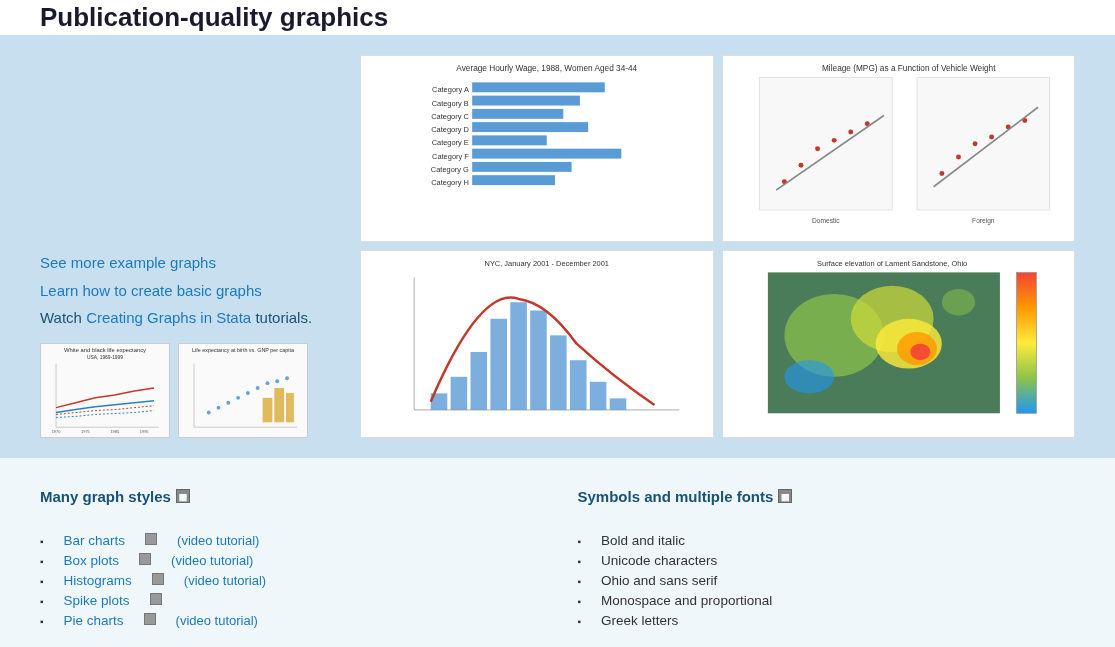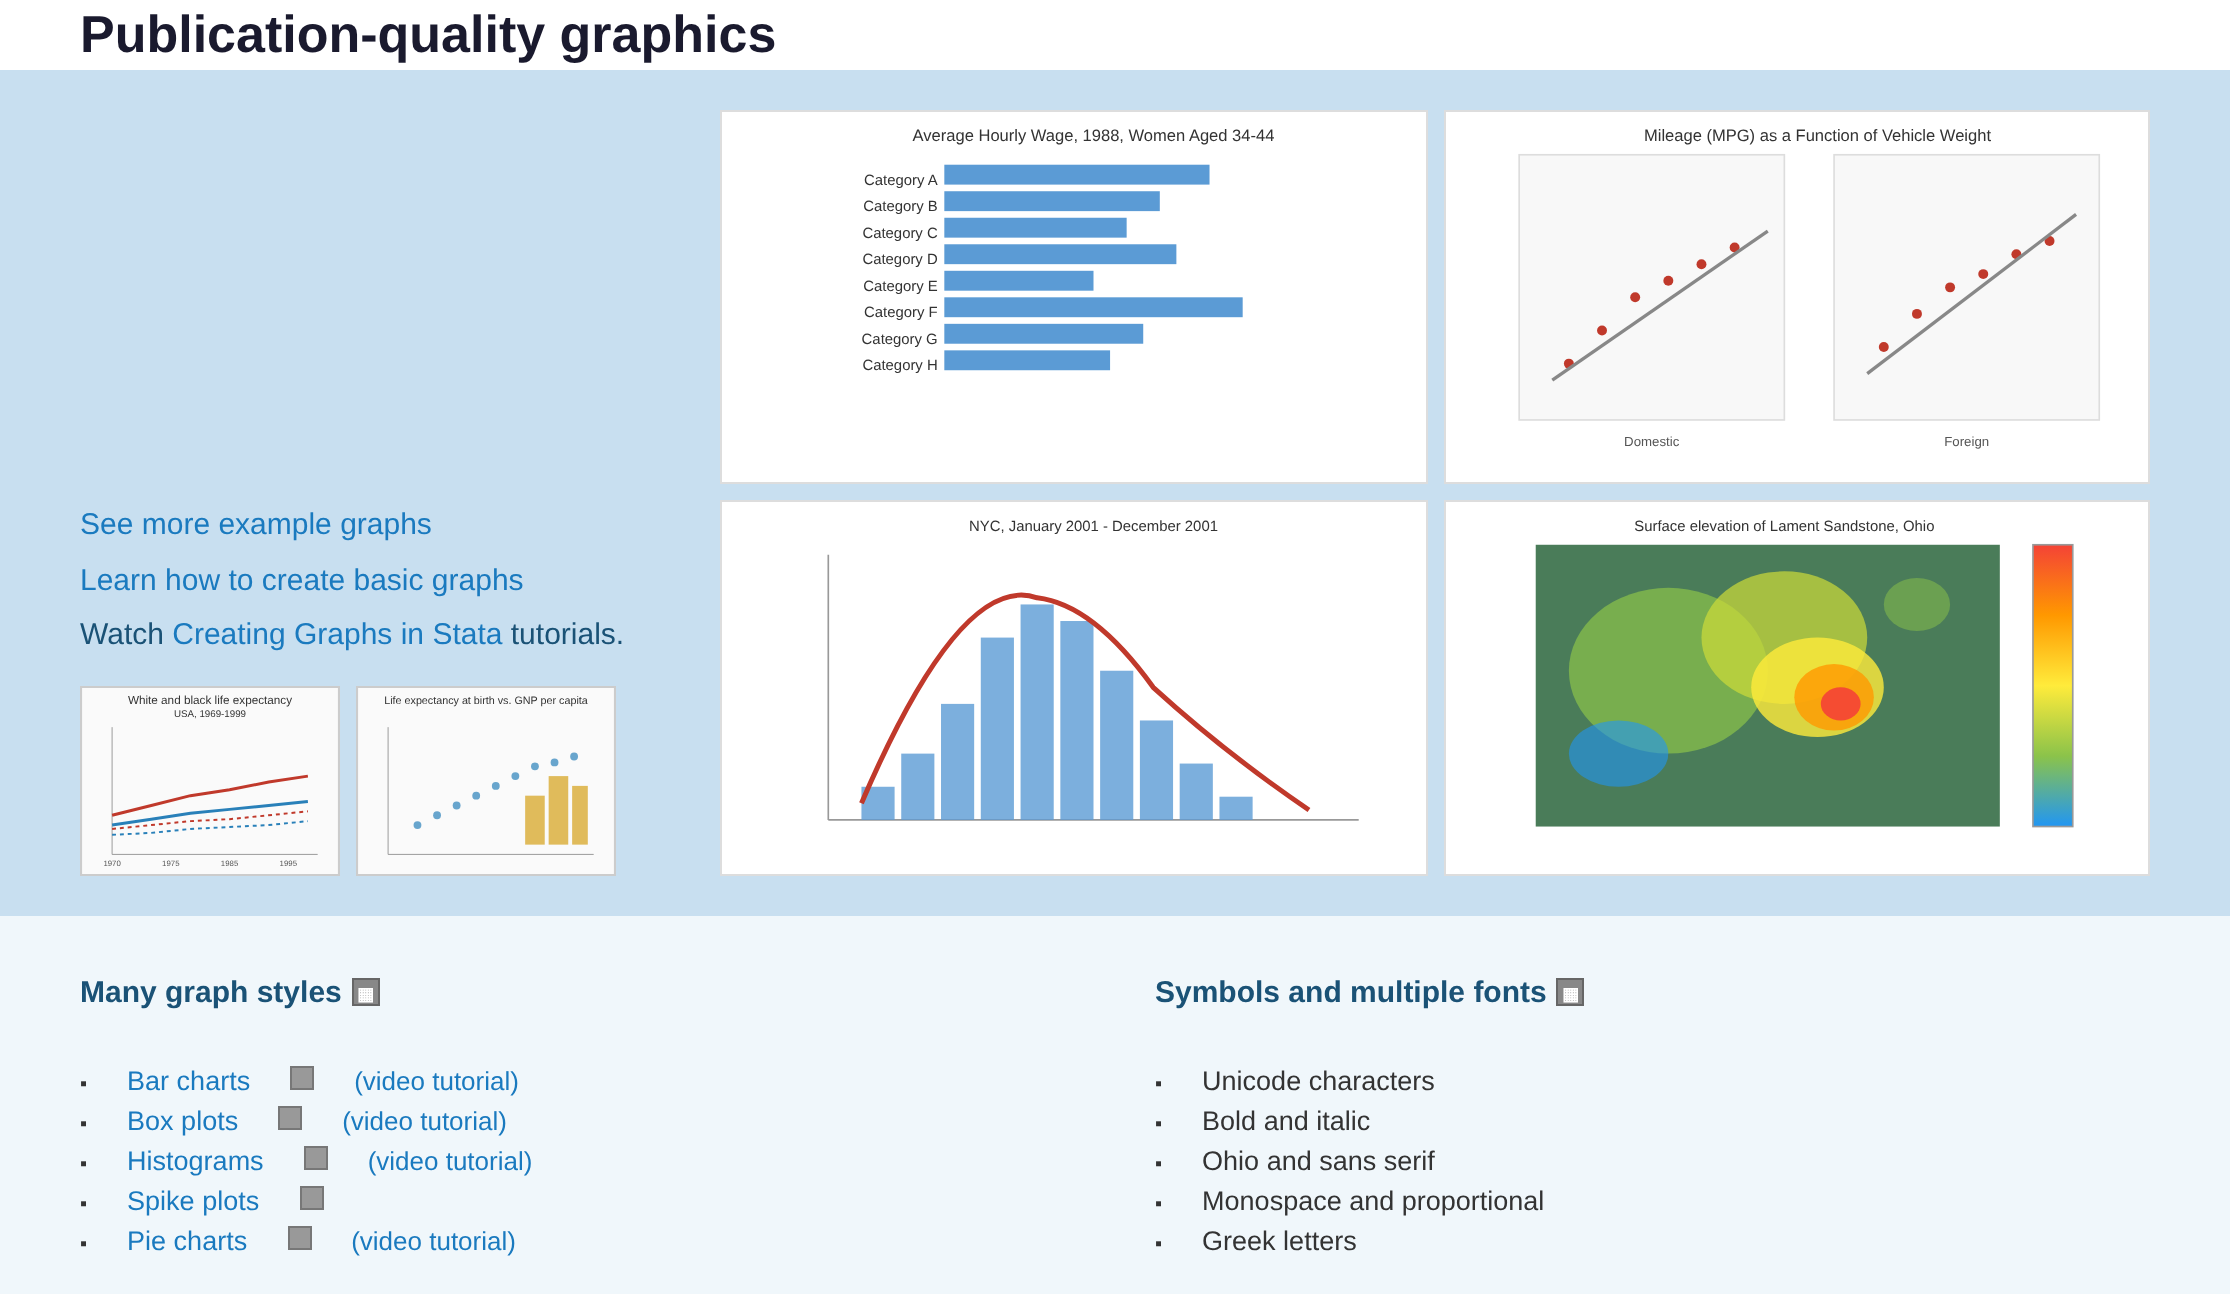--- a/index.html
+++ b/index.html
@@ -370,24 +370,24 @@
       </ul>
     </div>
 
     <div class="col-right">
       <div class="section-title">
         <span>Symbols and multiple fonts</span>
         <span class="section-icon">▦</span>
       </div>
       <ul class="item-list">
         <li>
+          <span>Bold and italic</span>
+        </li>
+        <li>
           <span>Unicode characters</span>
-        </li>
-        <li>
-          <span>Bold and italic</span>
         </li>
         <li>
           <span>Ohio and sans serif</span>
         </li>
         <li>
           <span>Monospace and proportional</span>
         </li>
         <li>
           <span>Greek letters</span>
         </li>

